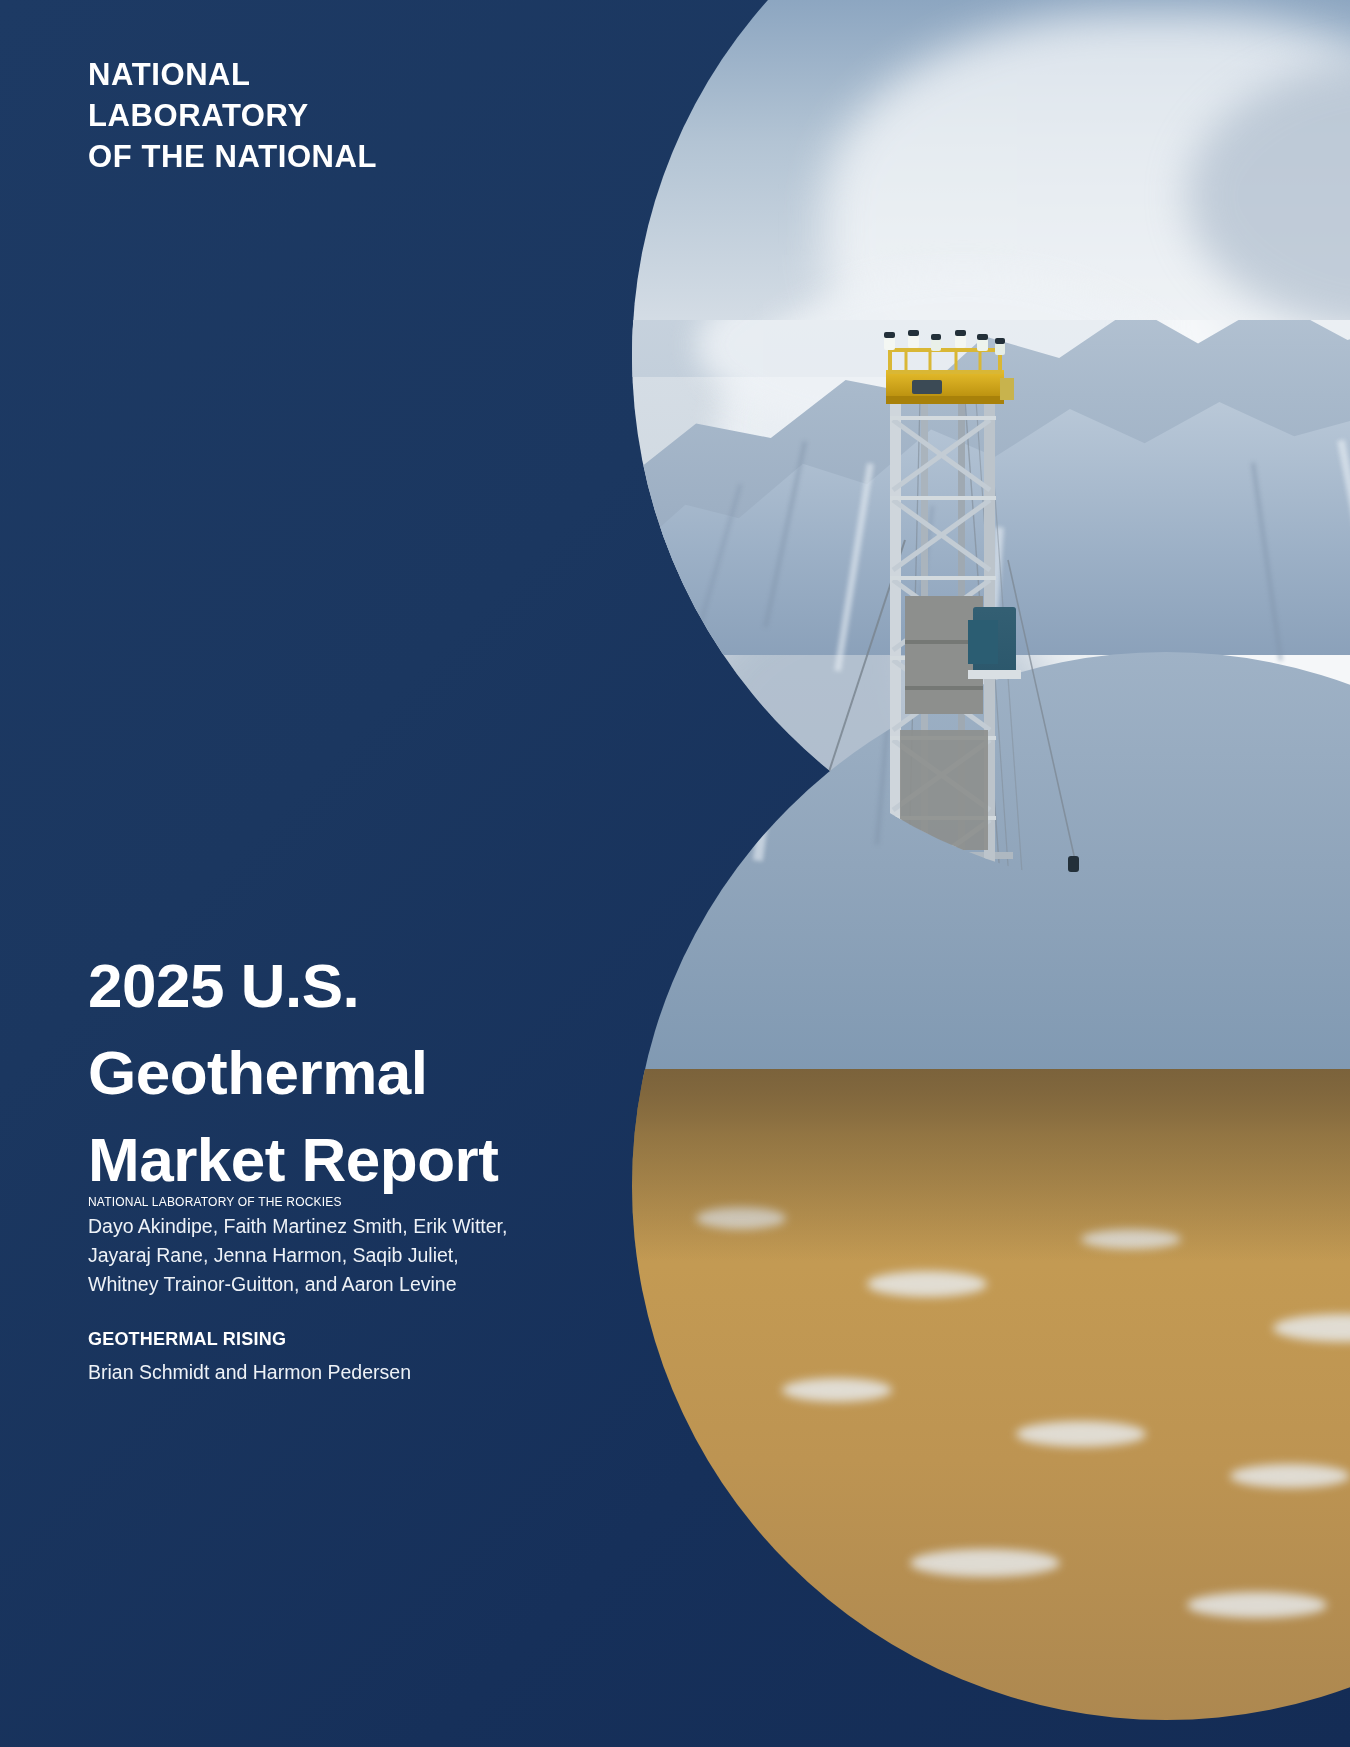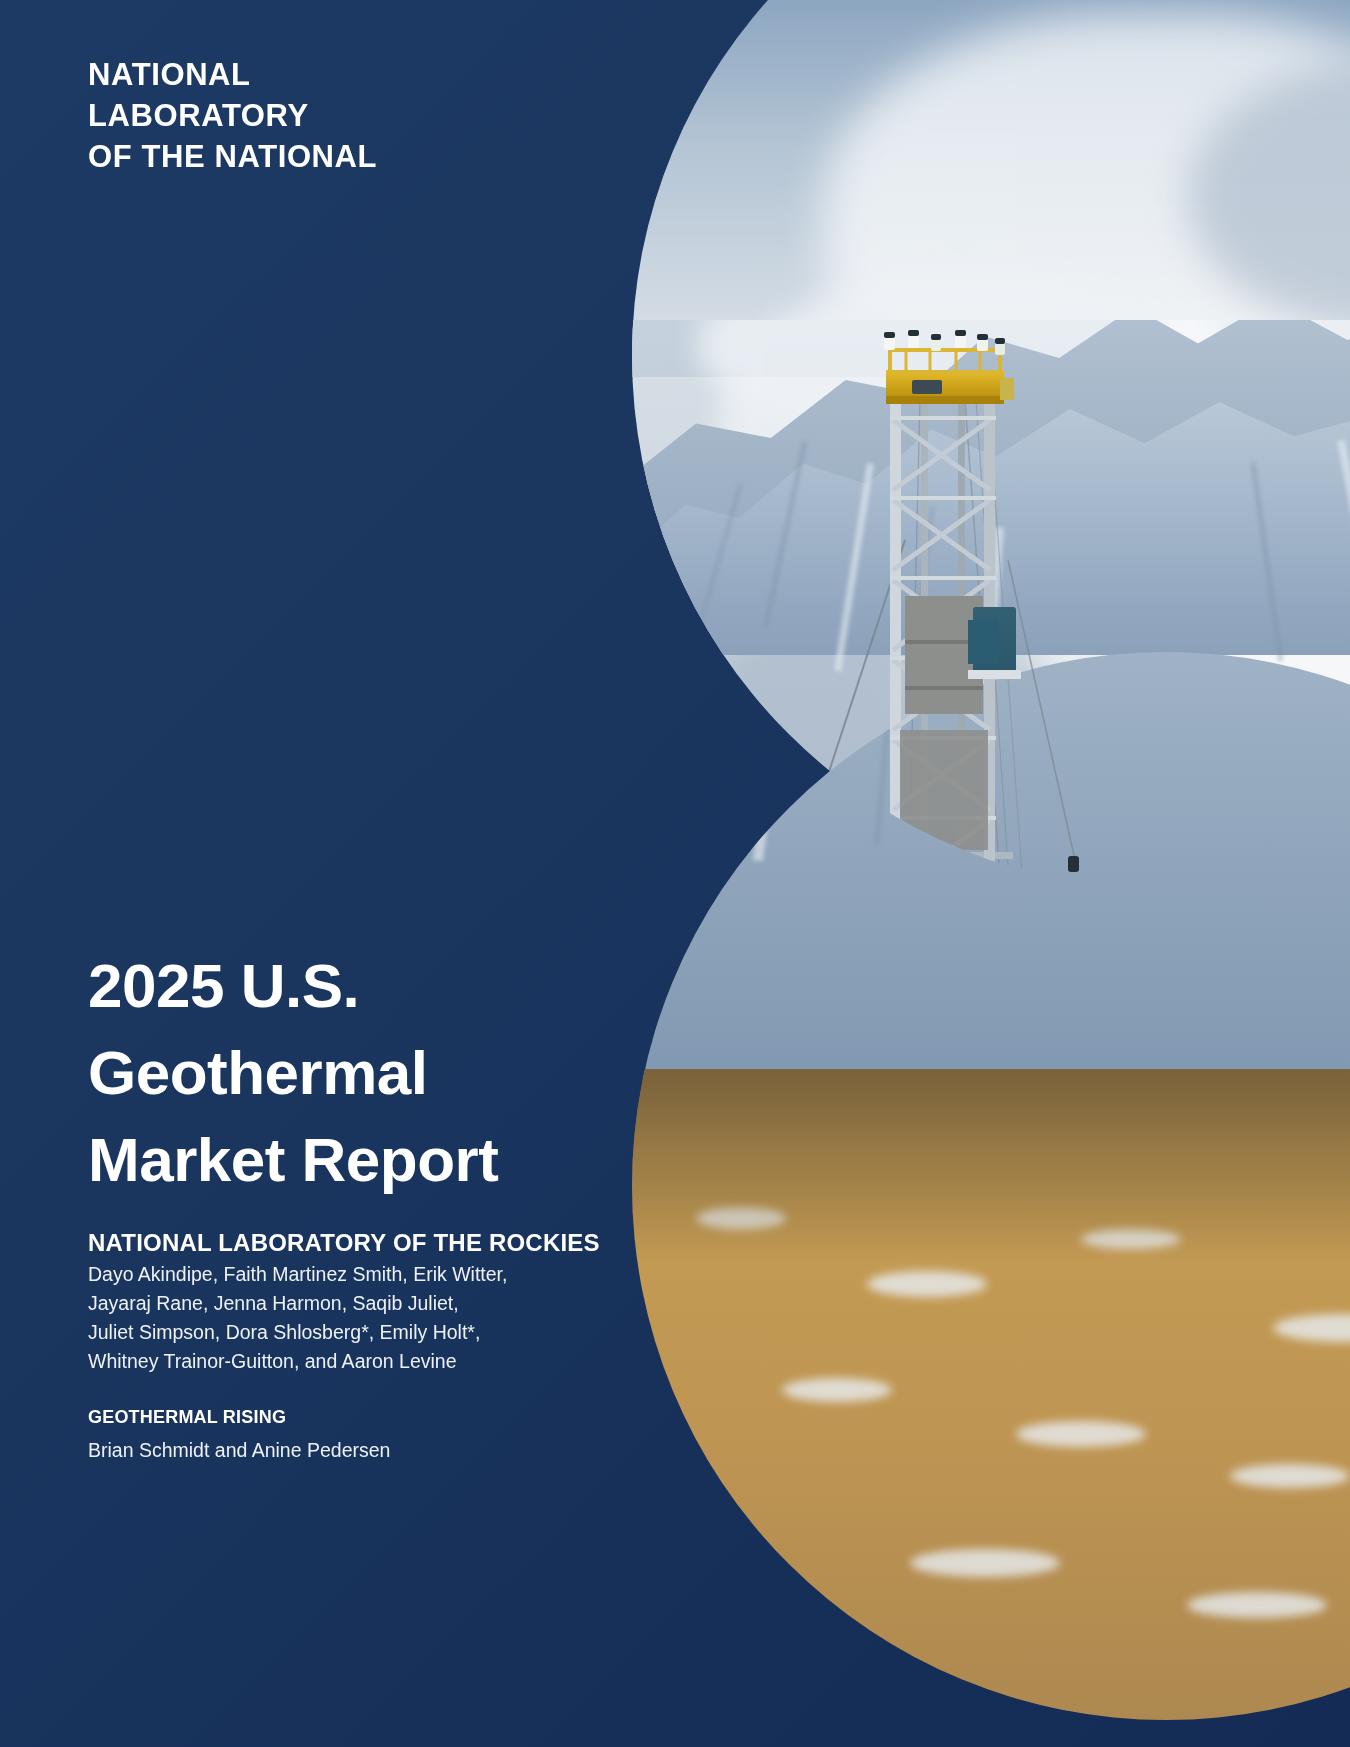--- a/index.html
+++ b/index.html
@@ -35,21 +35,21 @@
 
   
   .logo{position:absolute;left:88px;top:55px;color:#ffffff;
         font-size:31px;line-height:1.32;font-weight:700;letter-spacing:.6px;}
   .logo div{white-space:nowrap;}
 
   .titleblock{position:absolute;left:88px;top:933px;width:560px;}
   .title{color:#ffffff;font-size:62px;line-height:1.1;font-weight:700;letter-spacing:-.5px;}
   .title div{white-space:nowrap;margin-top:19px;}
 
-  .org{margin-top:34px;color:#ffffff;font-size:24px;font-weight:700;letter-spacing:.2px;}
+  .org{color:#ffffff;font-size:12px;font-weight:400;letter-spacing:.2px;}
   .authors{margin-top:3px;color:#eef2f7;font-size:19.5px;line-height:1.5;font-weight:400;}
   .authors div{white-space:nowrap;}
   .org2{margin-top:30px;color:#ffffff;font-size:18px;font-weight:700;letter-spacing:.2px;}
   .authors2{margin-top:11px;color:#eef2f7;font-size:19.5px;font-weight:400;}
 </style>
 </head>
 <body>
 
 <div class="cover">
 
@@ -309,21 +309,20 @@
       <div>2025 U.S.</div>
       <div>Geothermal</div>
       <div>Market Report</div>
     </div>
 
     <div class="org">NATIONAL LABORATORY OF THE ROCKIES</div>
 
     <div class="authors">
       <div>Dayo Akindipe, Faith Martinez Smith, Erik Witter,</div>
       <div>Jayaraj Rane, Jenna Harmon, Saqib Juliet,</div>
-      <div>Juliet Simpson, Dora Shlosberg*, Emily Holt*,</div>
       <div>Whitney Trainor-Guitton, and Aaron Levine</div>
     </div>
 
     <div class="org2">GEOTHERMAL RISING</div>
-    <div class="authors2">Brian Schmidt and Anine Pedersen</div>
+    <div class="authors2">Brian Schmidt and Harmon Pedersen</div>
   </div>
 
 </div>
 
 </body></html>

